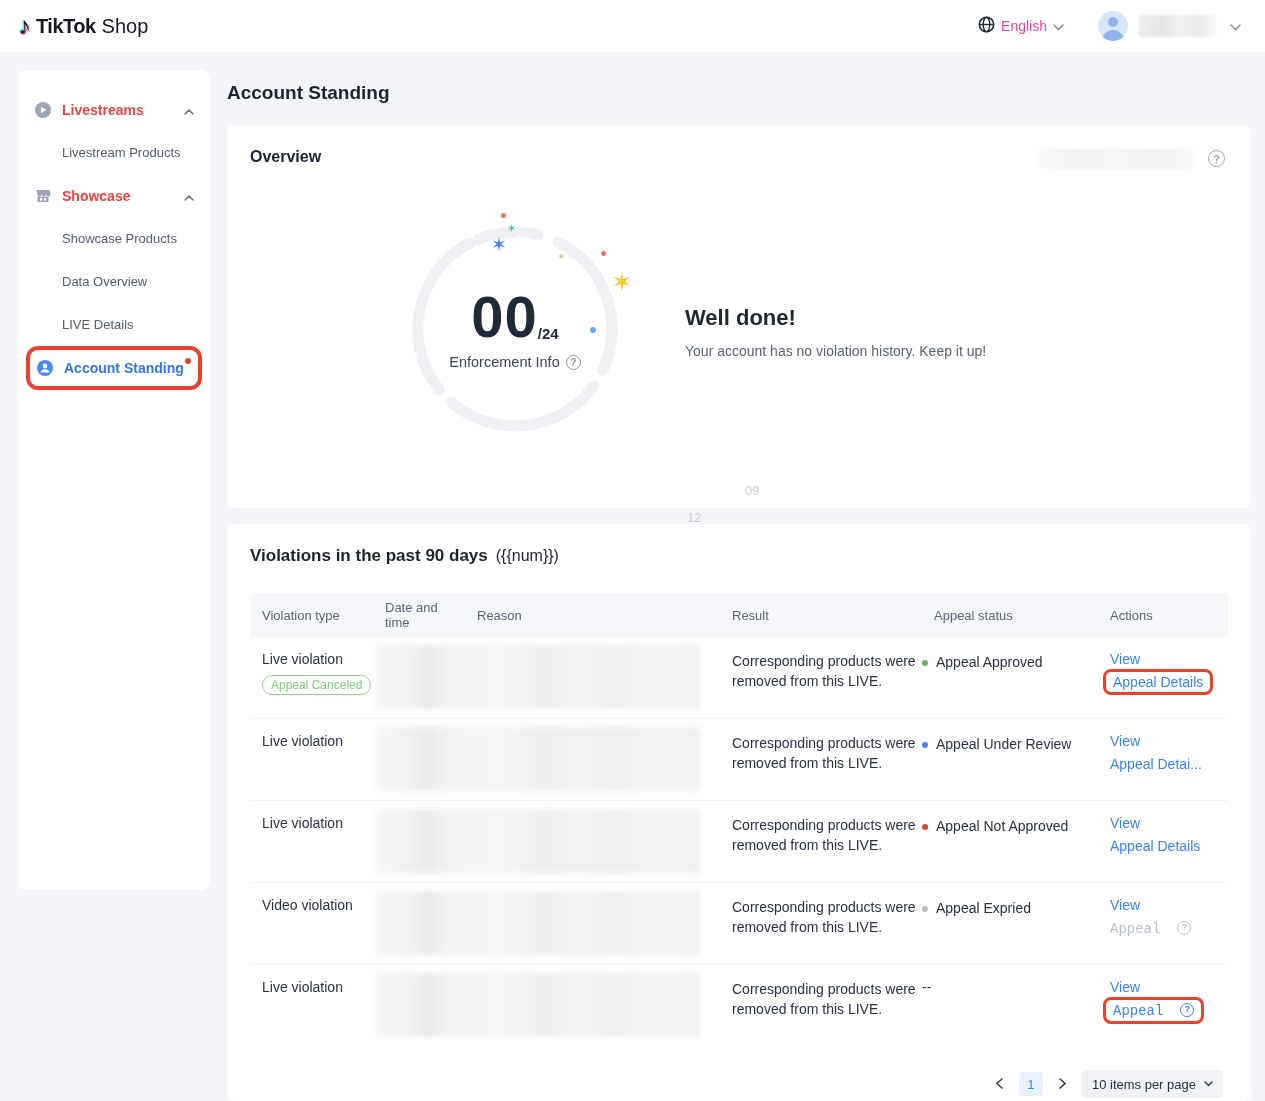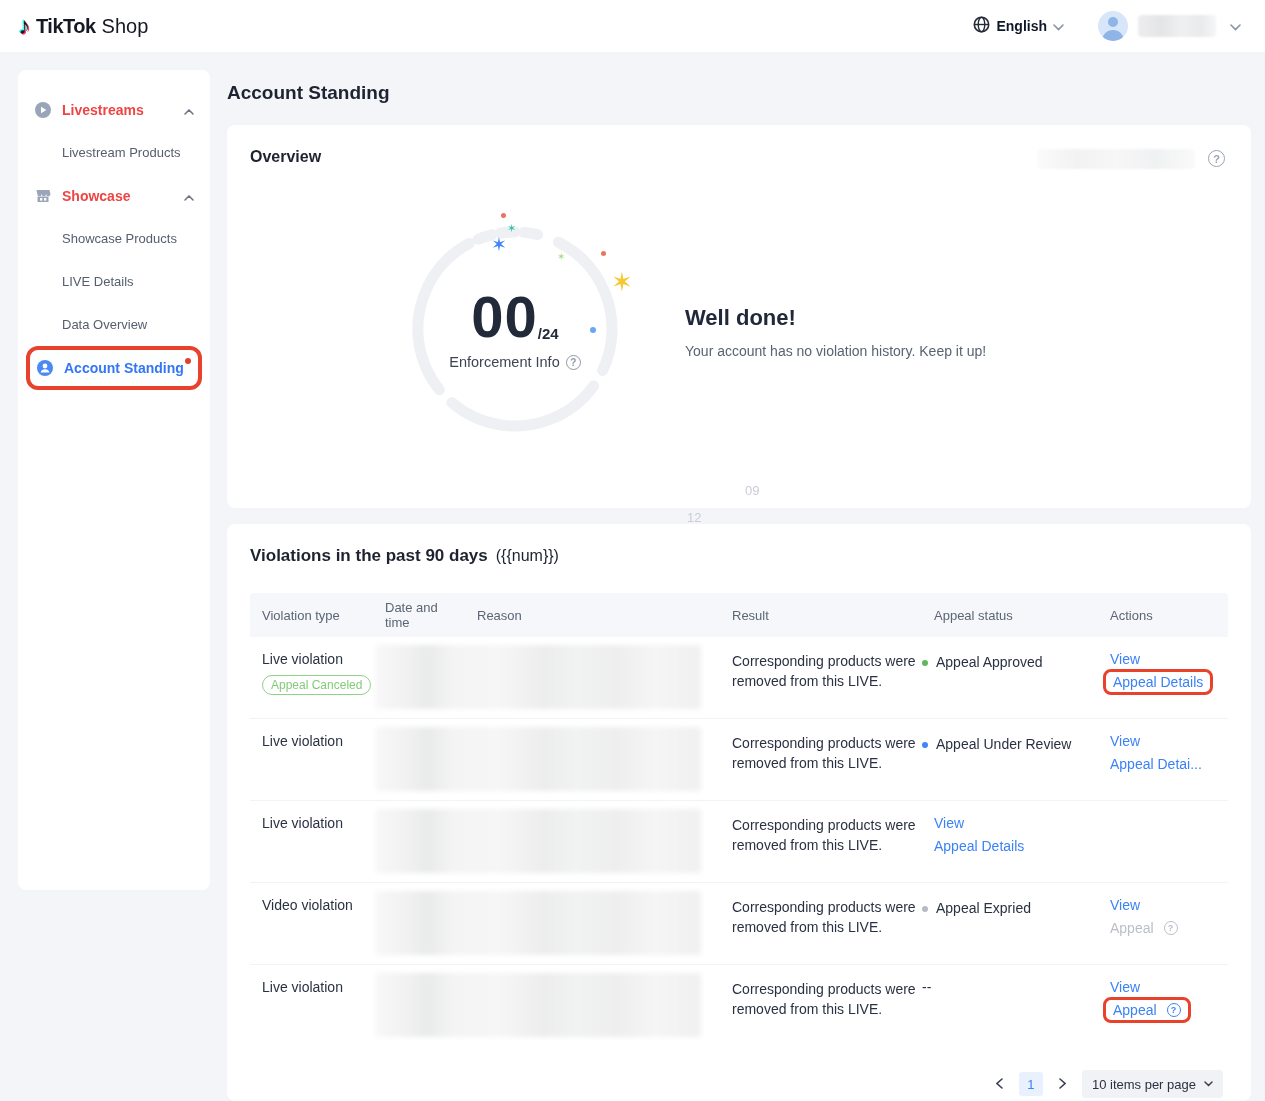--- a/index.html
+++ b/index.html
@@ -20,21 +20,21 @@
   .brand { display:flex; align-items:center; gap:4px; }
   .note-glyph {
     font-size:24px; font-weight:bold; color:#161823; line-height:1;
     text-shadow:-1.3px -1px 0 #25f4ee, 1.3px 1px 0 #fe2c55;
     margin-right:2px;
   }
   .brand-tiktok { font-size:20px; font-weight:bold; letter-spacing:-0.5px; color:#161823; }
   .brand-shop { font-size:20px; font-weight:400; color:#161823; margin-left:2px; }
   .topbar-right { display:flex; align-items:center; gap:10px; }
   .lang { display:flex; align-items:center; gap:6px; margin-right:24px; cursor:pointer; }
-  .lang-label { font-size:14px; font-weight:bold; color:#0f172a; }
+  .lang-label { font-size:14px; font-weight:normal; color:#ec4899; }
   .avatar {
     width:30px; height:30px; border-radius:50%; background:#d8e6f9;
     display:flex; align-items:flex-end; justify-content:center; overflow:hidden;
   }
   .blur-name {
     width:78px; height:22px; border-radius:4px;
     background:linear-gradient(90deg,#ededee 0%,#e4e5e7 30%,#f0f0f1 55%,#e9eaec 80%,#f6f6f7 100%);
     filter:blur(1px); margin-right:4px;
   }
   .chev { display:inline-block; }
@@ -119,21 +119,21 @@
       linear-gradient(90deg, #f8f8f8 0%, #f1f1f1 10%, #e9eaea 16%, #f4f4f4 24%, #f6f6f6 38%, #ededed 52%, #f1f2f2 62%, #eeeeee 74%, #f5f5f5 86%, #f0f0f0 100%);
     filter:blur(2.5px);
   }
   .result-text { width:185px; line-height:1.45; }
   .status-cell { display:flex; align-items:flex-start; gap:8px; padding-top:17px; }
   .sdot { width:6px; height:6px; border-radius:50%; margin-top:6px; flex:0 0 6px; }
   .status-label { font-size:14px; color:#2a3142; }
   .link { color:#3b82f6; font-size:14px; cursor:pointer; display:inline-block; }
   .action-line { margin-bottom:7px; }
   .link-disabled { color:#b9bfc9; cursor:default; }
-  .appeal-with-icon { display:inline-flex; align-items:center; gap:10px; }
+  .appeal-with-icon { display:inline-flex; align-items:flex-start; gap:17px;font-family:Liberation Mono, monospace; }
   .help-xs {
     width:14px; height:14px; border-radius:50%; border:1.2px solid currentColor;
     font-size:9px; display:inline-flex; align-items:center; justify-content:center; font-weight:bold;
   }
   .annot {
     display:inline-block; border:3px solid #e8422d; border-radius:8px; padding:2px 7px; margin:-5px -7px;
   }
   
   .pagination { position:absolute; right:28px; top:546px; display:flex; align-items:center; gap:10px; }
   .pg-arrow { font-size:13px; color:#3a4150; cursor:pointer; padding:2px 6px; font-weight:bold; }
@@ -215,22 +215,22 @@
     </span>
     <span class="side-label">Showcase</span>
     <span class="side-caret">
       <svg width="10" height="6" viewBox="0 0 10 6">
           <polyline points="1,5 5,1 9,5" fill="none" stroke="#6b7382" stroke-width="1.5" stroke-linecap="round"></polyline>
         </svg>
     </span>
   </div>
   <div class="side-sub">Showcase Products</div>
 
+  <div class="side-sub">Data Overview</div>
   <div class="side-sub">LIVE Details</div>
-  <div class="side-sub">Data Overview</div>
 
   <div class="active-wrap">
     <div class="active-item">
       <span class="icn">
         <svg width="18" height="18" viewBox="0 0 18 18">
             <circle cx="9" cy="9" r="8" fill="#4a8af4"></circle>
             <circle cx="9" cy="7" r="2.4" fill="#fff"></circle>
             <path d="M4.6 13.6 a4.6 4.6 0 0 1 8.8 0 Z" fill="#fff"></path>
           </svg>
       </span>
@@ -341,20 +341,24 @@
     <div class="tr">
       <div class="td c-type">
           <div>Live violation</div>
         </div>
       <div class="blur-block"></div>
       <div class="td c-date"></div>
         <div class="td c-reason"></div>
       <div class="td c-result">
           <div class="result-text">Corresponding products were removed from this LIVE.</div>
         </div>
+      <div class="c-status status-cell">
+        <span class="sdot" style="background-color: rgb(223, 64, 46);"></span>
+        <span class="status-label">Appeal Not Approved</span>
+      </div>
       <div class="td c-actions">
         <div class="action-line"><span class="link">View</span></div>
         <div class="action-line"><span class="link">Appeal Details</span></div>
       </div>
     </div>
 
     <div class="tr">
       <div class="td c-type">
           <div>Video violation</div>
         </div>

